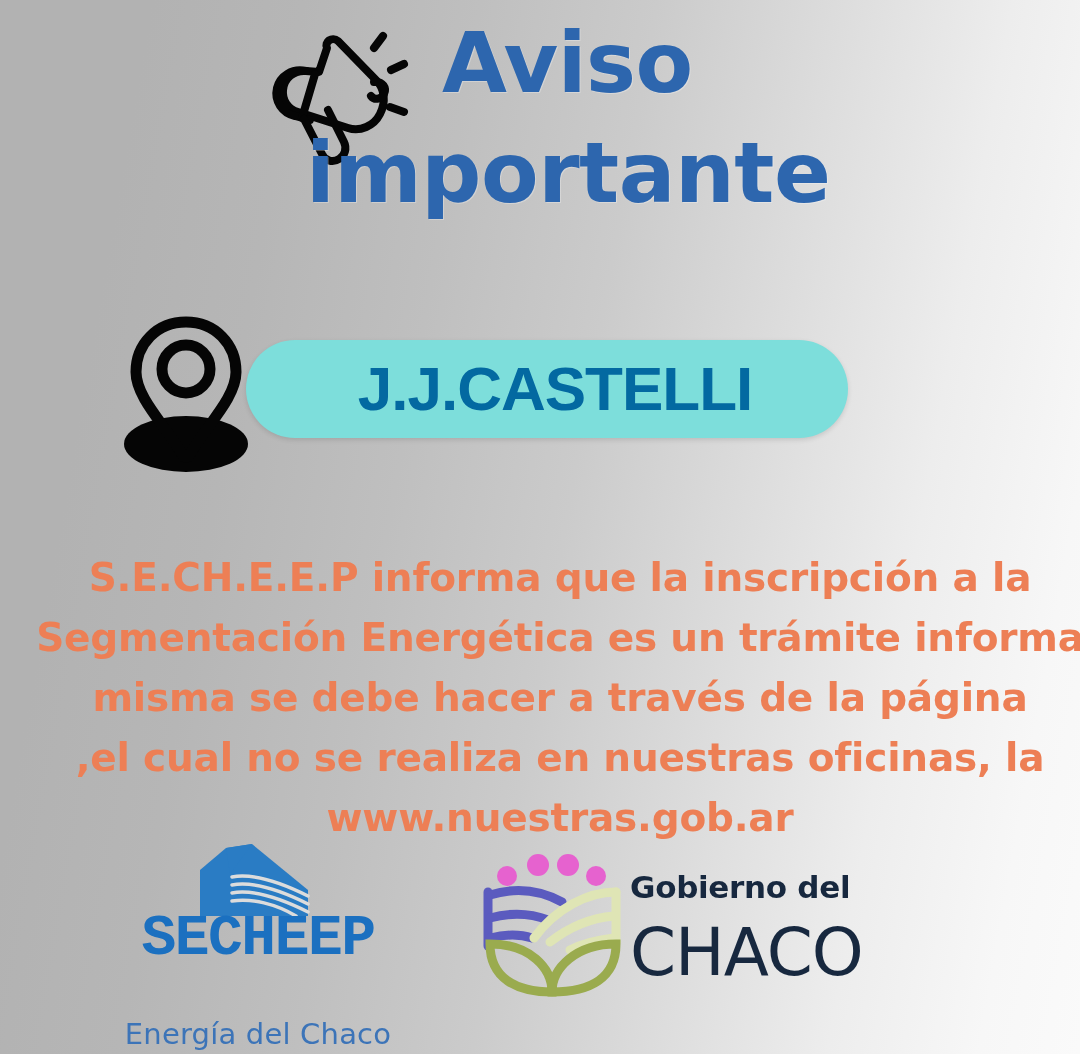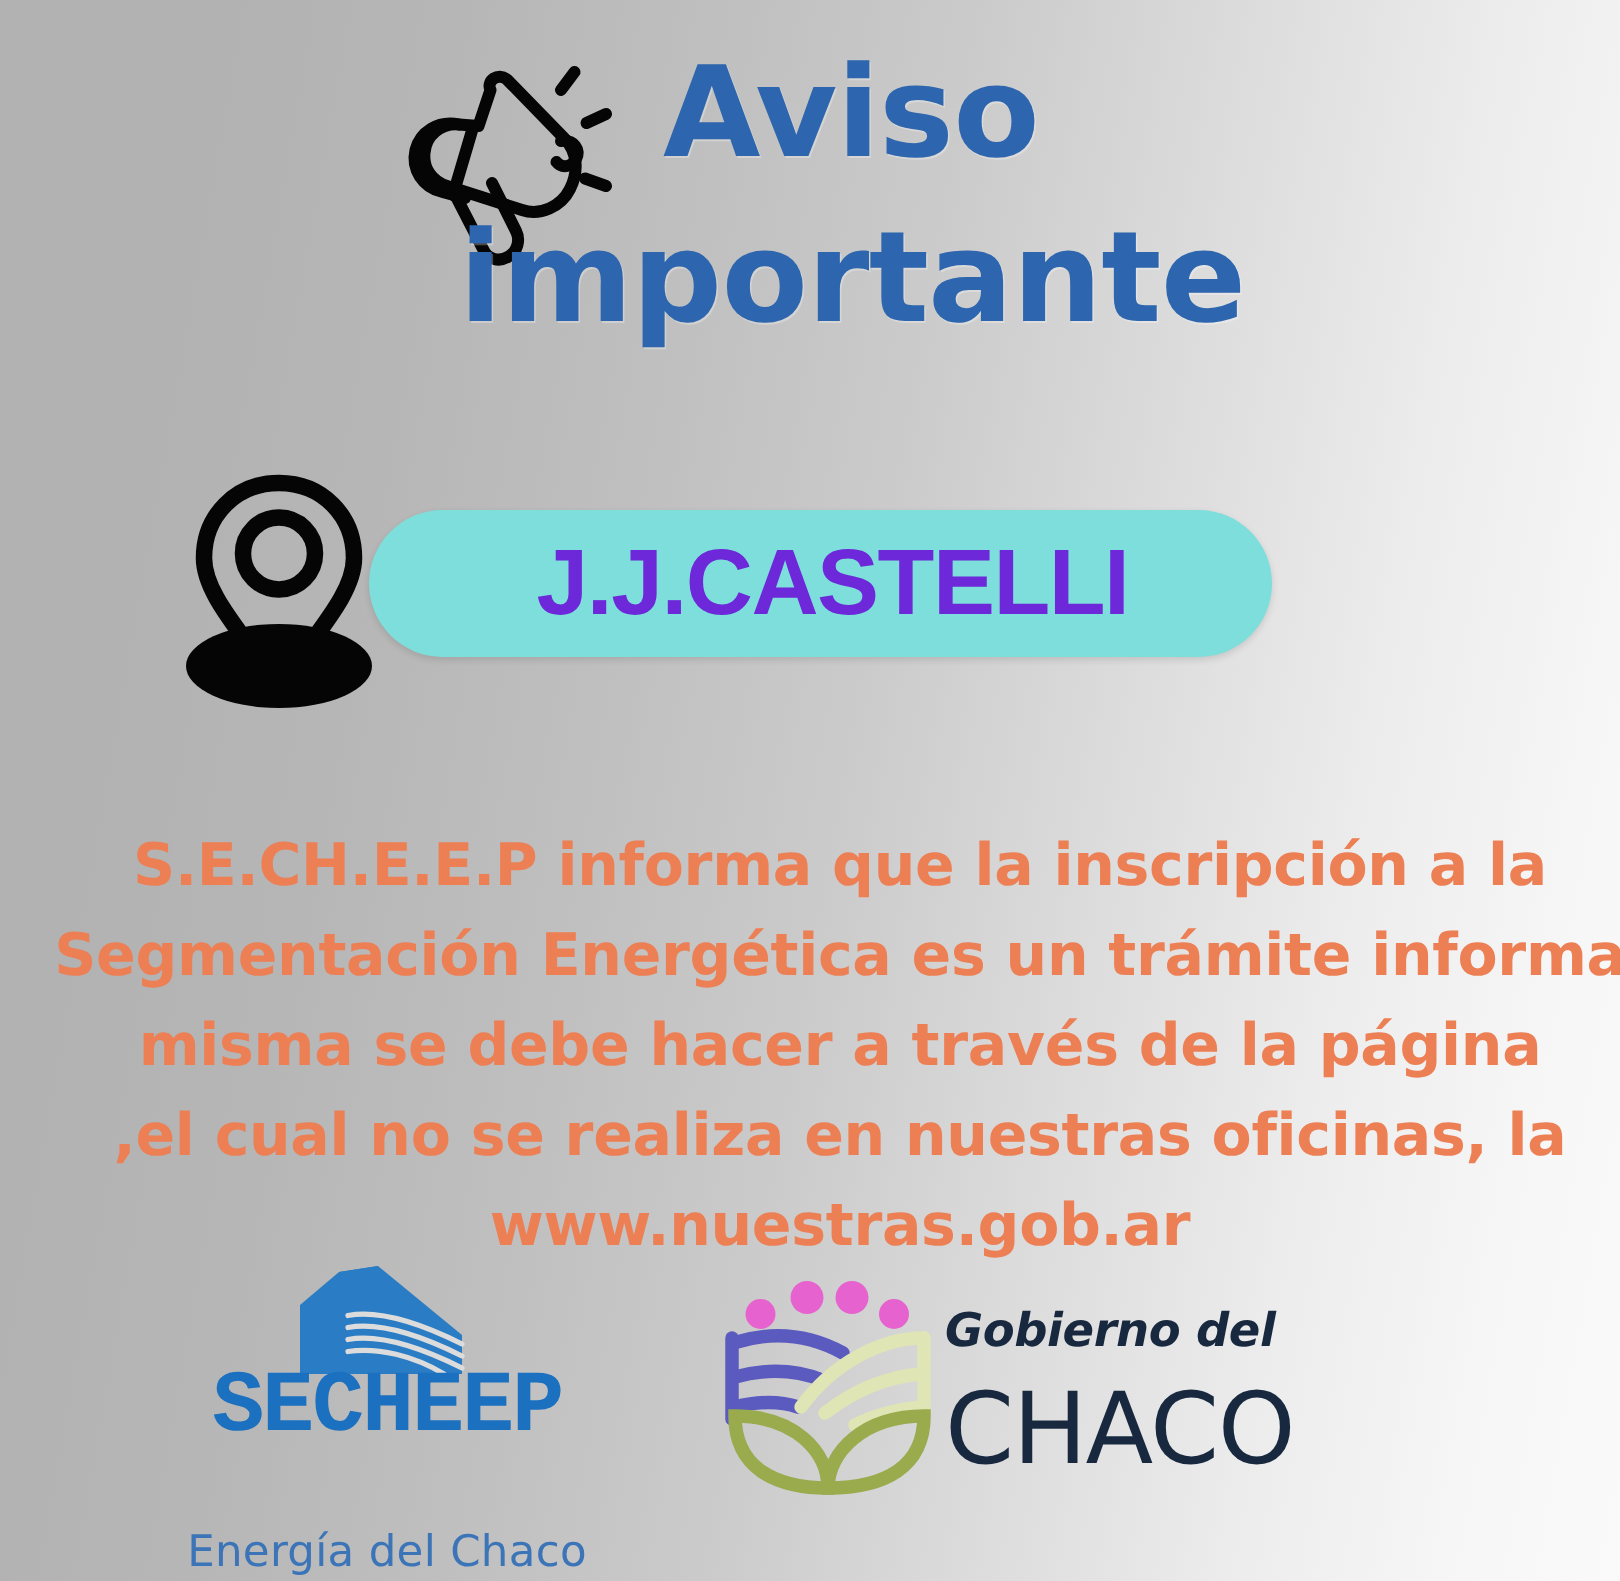--- a/index.html
+++ b/index.html
@@ -25,21 +25,21 @@
         #cbcbcb 52%,
         #dcdcdc 66%,
         #ededed 80%,
         #f7f7f7 92%,
         #fafafa 100%);
   }
 
   
   .header {
     position: absolute;
-    top: 12px;
+    top: 0;
     left: 0;
     width: 1080px;
     height: 265px;
   }
 
   .megaphone {
     position: absolute;
     left: 252px;
     top: 22px;
     width: 165px;
@@ -98,21 +98,21 @@
     border-radius: 49px;
     box-shadow: 0 2px 5px rgba(0,0,0,0.12);
     display: flex;
     align-items: center;
     justify-content: center;
   }
   .city-badge-label {
     font-family: "Liberation Sans", sans-serif;
     font-weight: bold;
     font-size: 62px;
-    color: #6d28d9;
+    color: #0369a1;
     letter-spacing: -1px;
     line-height: 1;
     margin-left: 16px;
   }
 
   
   .body-copy {
     position: absolute;
     left: 0;
     top: 548px;
@@ -204,21 +204,20 @@
     top: 26px;
     width: 310px;
   }
   .chaco-gobierno {
     font-family: "DejaVu Sans", sans-serif;
     font-weight: bold;
     font-size: 31px;
     line-height: 1;
     color: #17283f;
     letter-spacing: -0.3px;
-    font-style: italic;
   }
   .chaco-name {
     margin-top: 17px;
     font-family: "DejaVu Sans", sans-serif;
     font-weight: normal;
     font-size: 66px;
     line-height: 1;
     color: #17283f;
     letter-spacing: -1px;
   }

